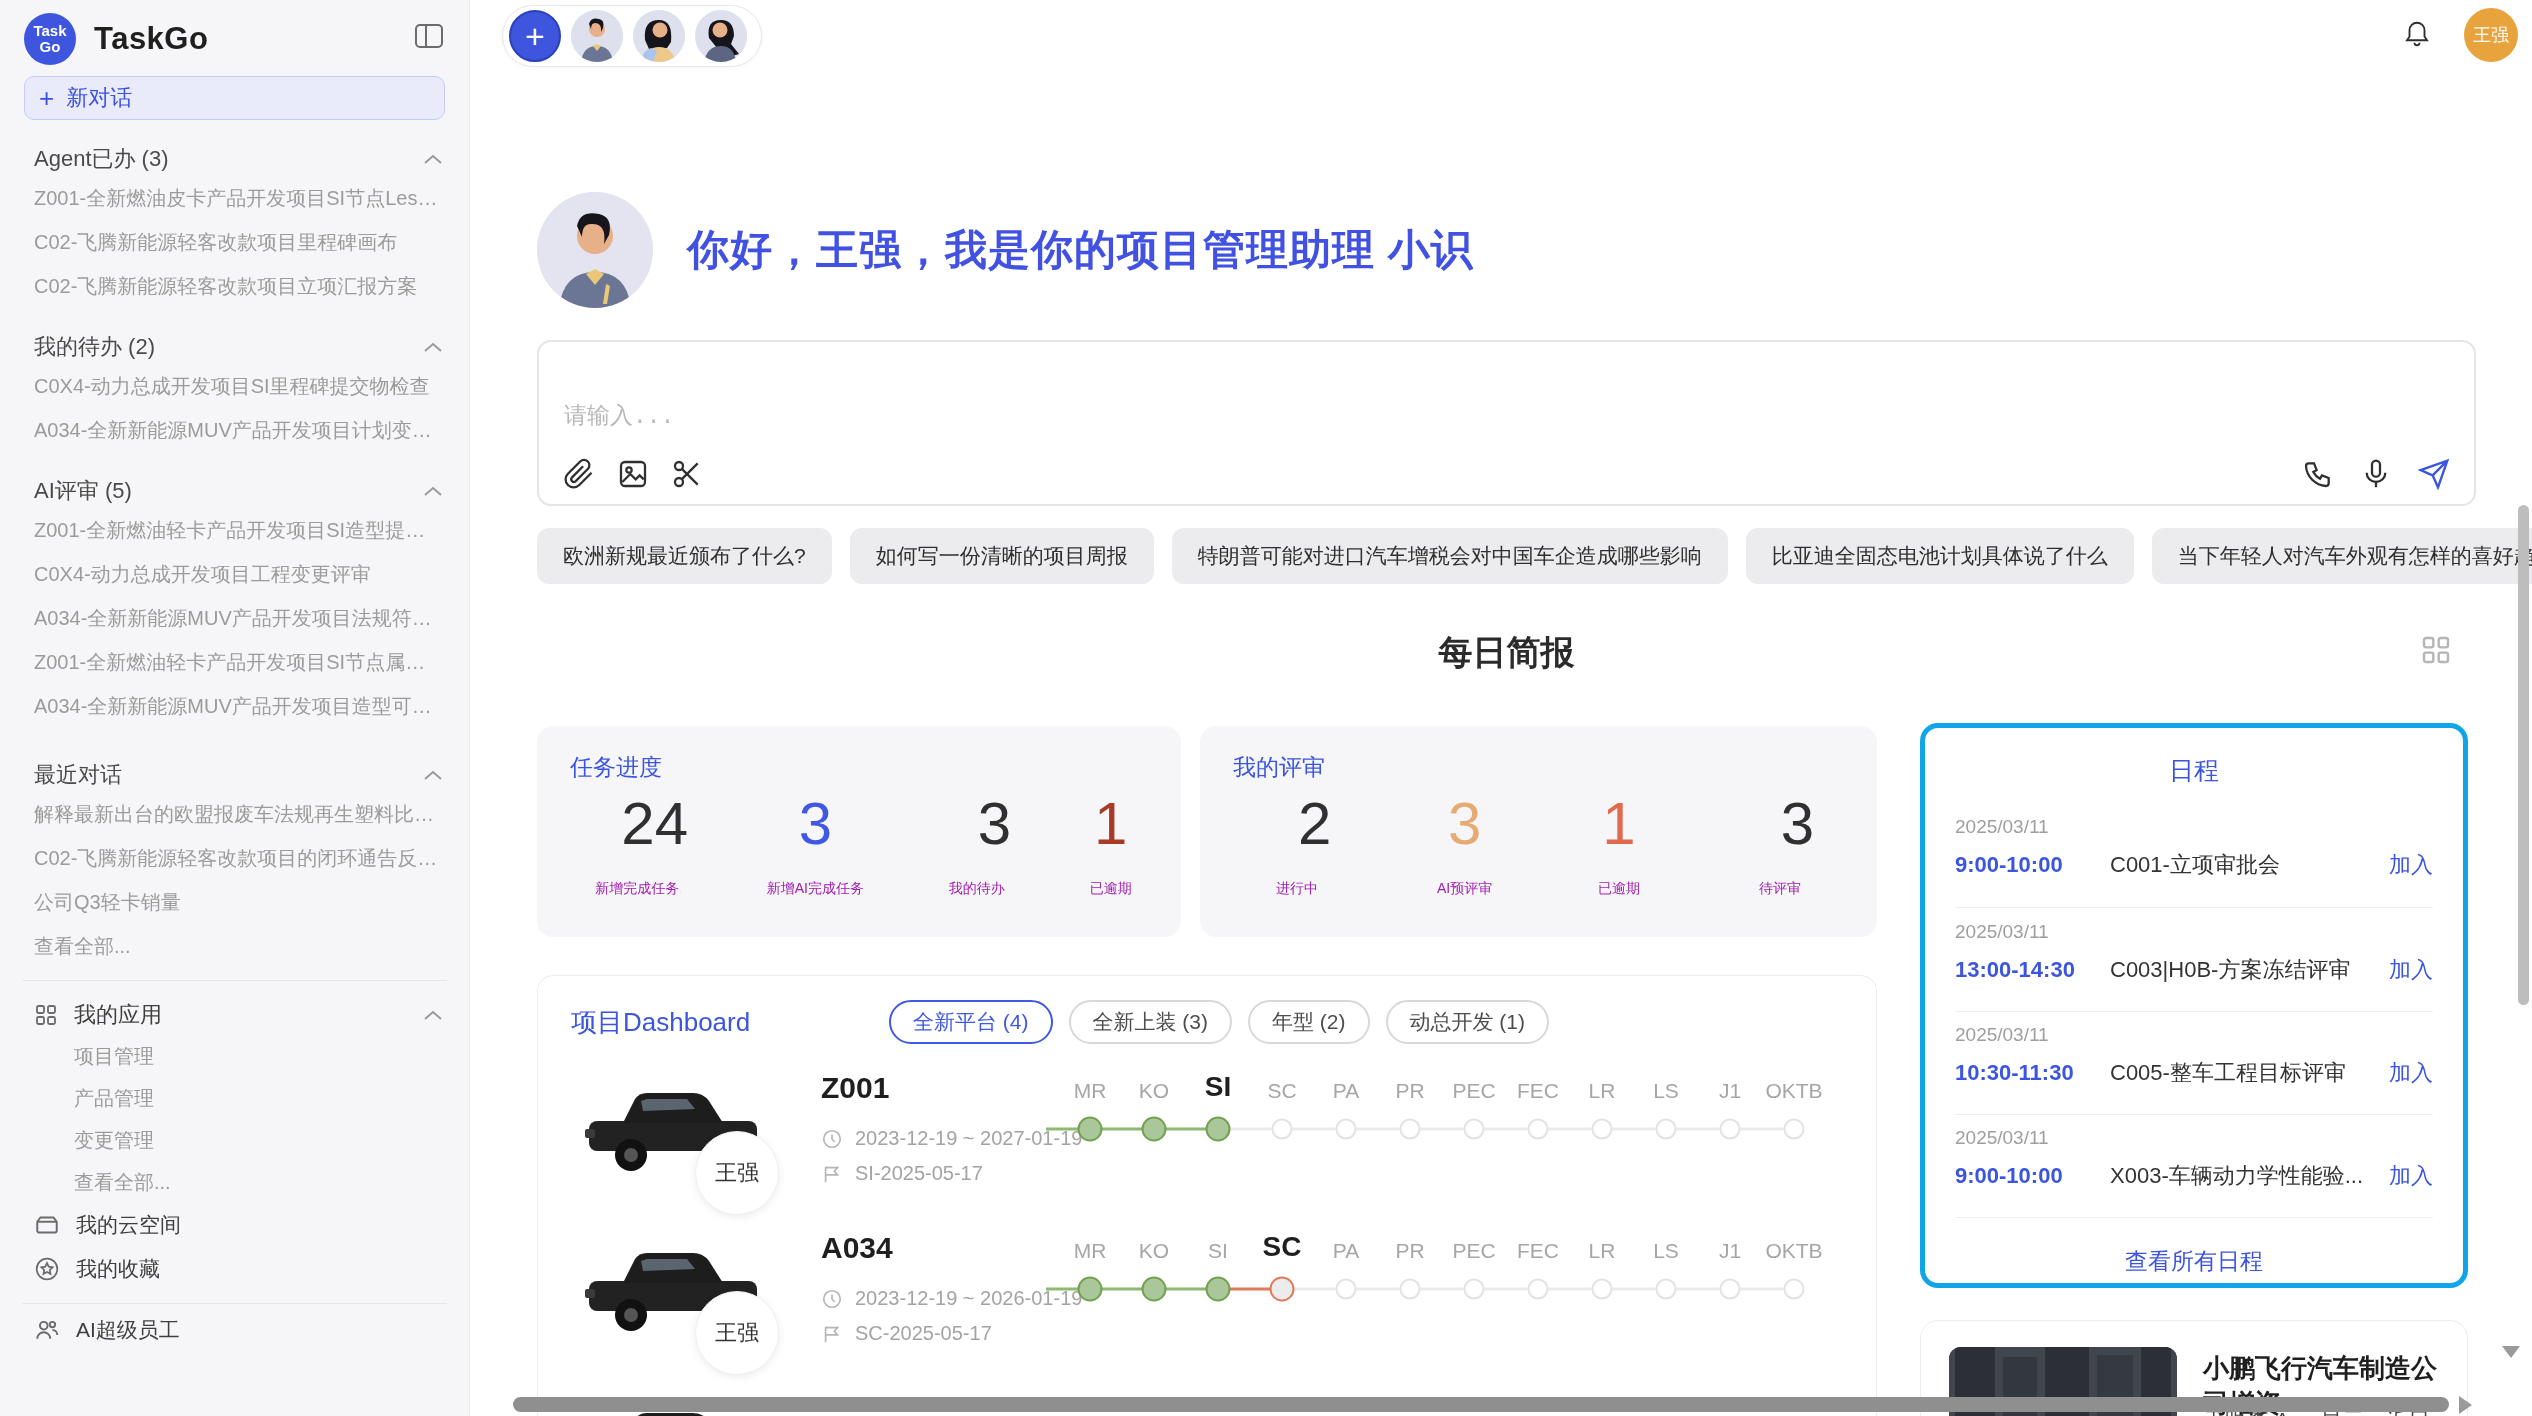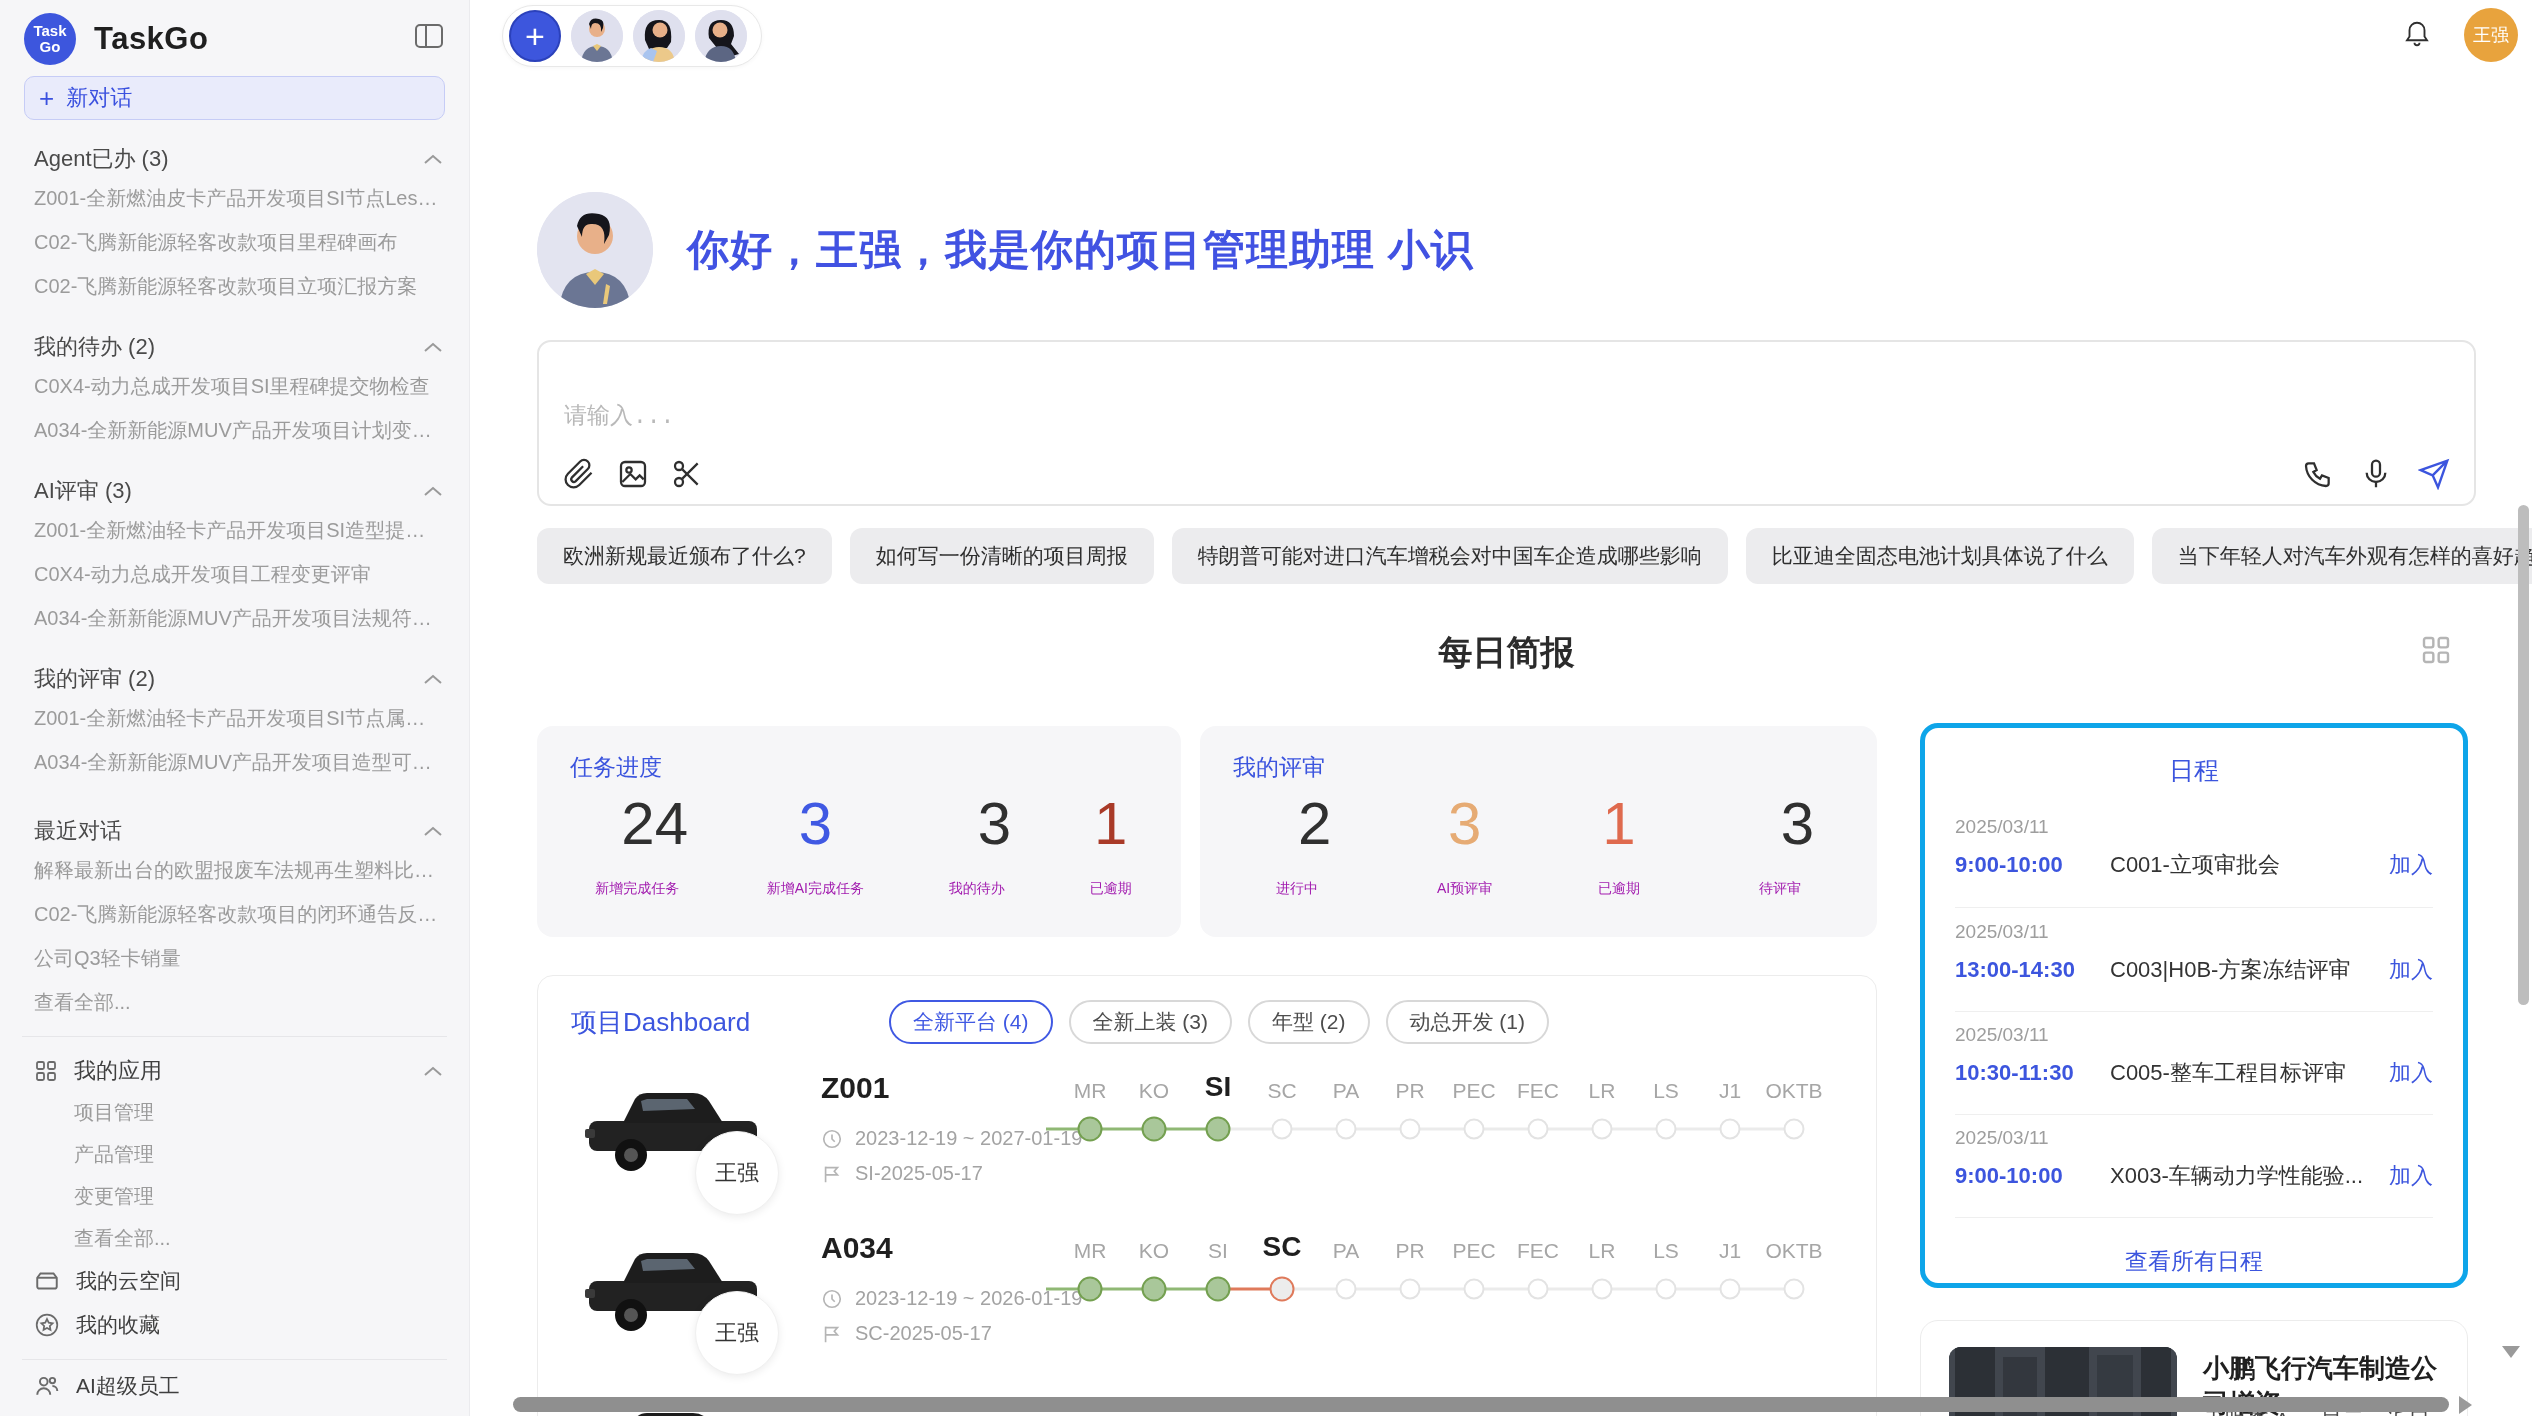--- a/index.html
+++ b/index.html
@@ -155,35 +155,29 @@
       <div class="side-section-header">
         <span>我的待办 (2)</span>
         <svg width="20" height="12" viewBox="0 0 20 12">
             <polyline points="2,10 10,3 18,10" fill="none" stroke="#9a9a9a" stroke-width="2"></polyline>
           </svg>
       </div>
       <div class="side-item">C0X4-动力总成开发项目SI里程碑提交物检查</div>
       <div class="side-item">A034-全新新能源MUV产品开发项目计划变更表编写</div>
 
       <div class="side-section-header">
-        <span>AI评审 (3)</span>
+        <span>AI评审 (5)</span>
         <svg width="20" height="12" viewBox="0 0 20 12">
             <polyline points="2,10 10,3 18,10" fill="none" stroke="#9a9a9a" stroke-width="2"></polyline>
           </svg>
       </div>
       <div class="side-item">Z001-全新燃油轻卡产品开发项目SI造型提交物评审</div>
       <div class="side-item">C0X4-动力总成开发项目工程变更评审</div>
       <div class="side-item">A034-全新新能源MUV产品开发项目法规符合性评审</div>
 
-      <div class="side-section-header">
-        <span>我的评审 (2)</span>
-        <svg width="20" height="12" viewBox="0 0 20 12">
-            <polyline points="2,10 10,3 18,10" fill="none" stroke="#9a9a9a" stroke-width="2"></polyline>
-          </svg>
-      </div>
       <div class="side-item">Z001-全新燃油轻卡产品开发项目SI节点属性5D文件评审</div>
       <div class="side-item">A034-全新新能源MUV产品开发项目造型可行性评审</div>
 
       <div class="side-section-header" style="margin-top:30px;">
         <span>最近对话</span>
         <svg width="20" height="12" viewBox="0 0 20 12">
             <polyline points="2,10 10,3 18,10" fill="none" stroke="#9a9a9a" stroke-width="2"></polyline>
           </svg>
       </div>
       <div class="side-item">解释最新出台的欧盟报废车法规再生塑料比例被调至15%...</div>

